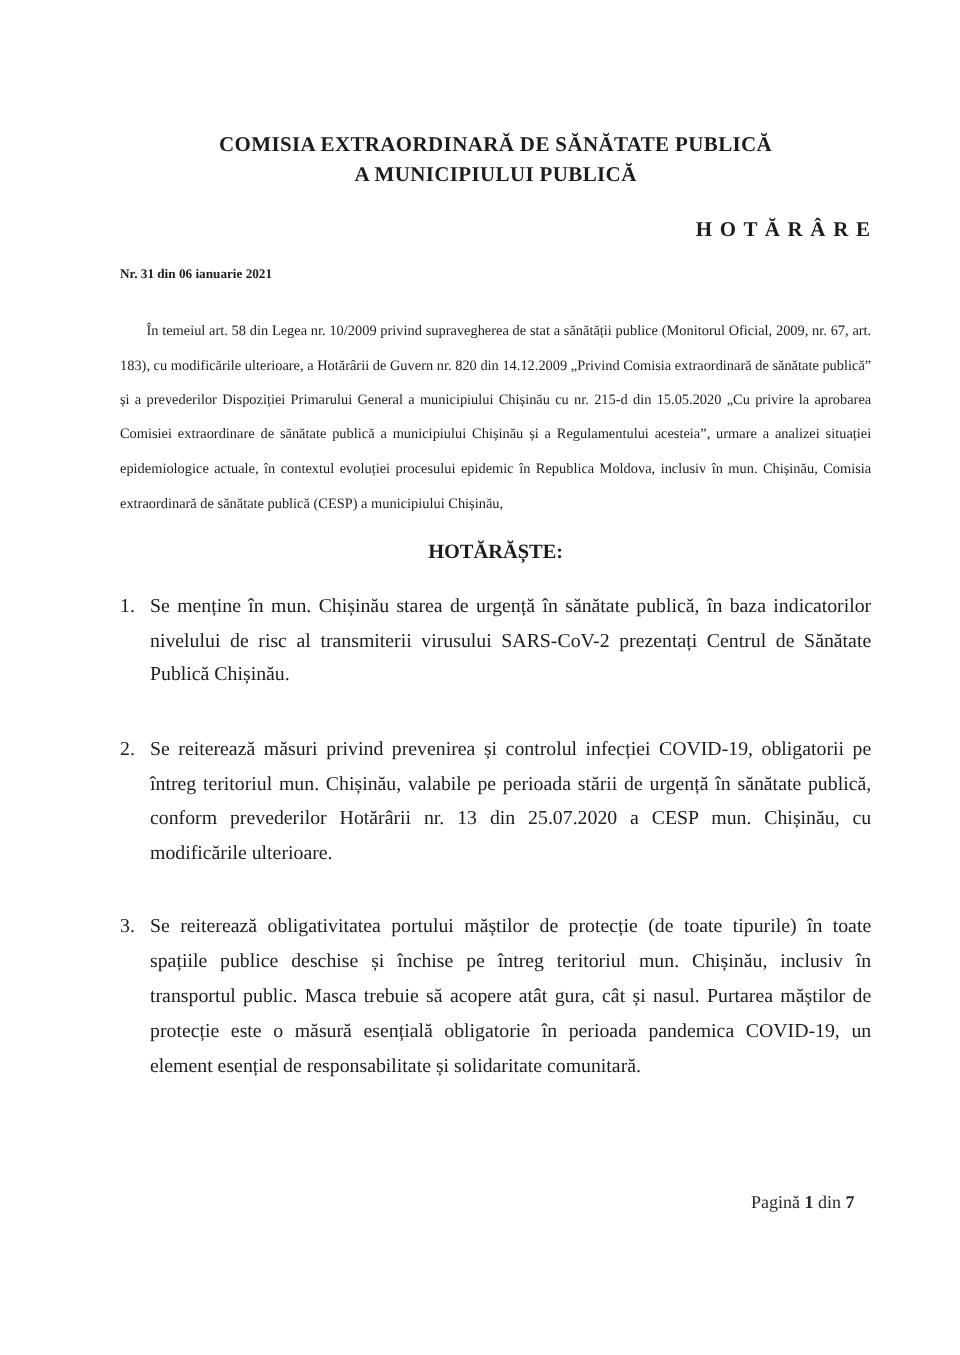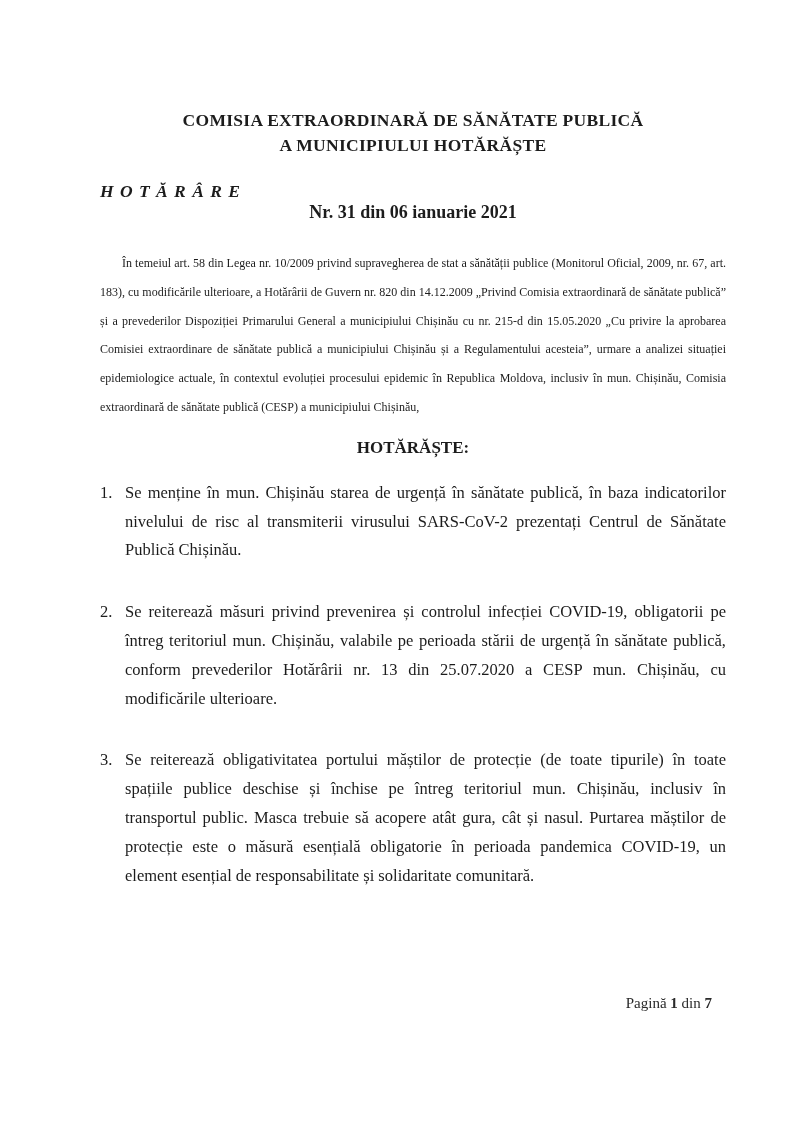--- a/index.html
+++ b/index.html
@@ -24,31 +24,31 @@
     top: 108px;
   }
   .org-title {
     text-align: center;
     font-weight: bold;
     font-size: 17.5px;
     line-height: 25px;
     letter-spacing: 0.3px;
   }
   .doc-type {
-    text-align: left;
+    text-align: right;
     font-weight: bold;
     font-size: 17.5px;
     margin-top: 23px;
     letter-spacing: 1px;
-    font-style: italic;
   }
   .doc-number {
-    text-align: center;
+    text-align: left;
     font-weight: bold;
-    font-size: 18px;
+    font-size: 11px;
+    margin-top: 21px;
   }
   .preamble {
     margin-top: 26px;
     font-size: 12px;
     line-height: 28.8px;
     text-align: justify;
     text-indent: 22px;
   }
   .decision-heading {
     text-align: center;
@@ -84,21 +84,21 @@
   .footer b { font-weight: bold; }
 </style>
 </head>
 <body>
 
 <div class="page">
   <div class="content">
 
     <div class="org-title">
       <div>COMISIA EXTRAORDINARĂ DE SĂNĂTATE PUBLICĂ</div>
-      <div>A MUNICIPIULUI HOTĂRĂȘTE</div>
+      <div>A MUNICIPIULUI PUBLICĂ</div>
     </div>
 
     <div class="doc-type">H O T Ă R Â R E</div>
 
     <div class="doc-number">Nr. 31 din 06 ianuarie 2021</div>
 
     <div class="preamble">În temeiul art. 58 din Legea nr. 10/2009 privind supravegherea de stat a sănătății publice (Monitorul Oficial, 2009, nr. 67, art. 183), cu modificările ulterioare, a Hotărârii de Guvern nr. 820 din 14.12.2009 „Privind Comisia extraordinară de sănătate publică” și a prevederilor Dispoziției Primarului General a municipiului Chișinău cu nr. 215-d din 15.05.2020 „Cu privire la aprobarea Comisiei extraordinare de sănătate publică a municipiului Chișinău și a Regulamentului acesteia”, urmare a analizei situației epidemiologice actuale, în contextul evoluției procesului epidemic în Republica Moldova, inclusiv în mun. Chișinău, Comisia extraordinară de sănătate publică (CESP) a municipiului Chișinău,</div>
 
     <div class="decision-heading">HOTĂRĂȘTE:</div>
 

